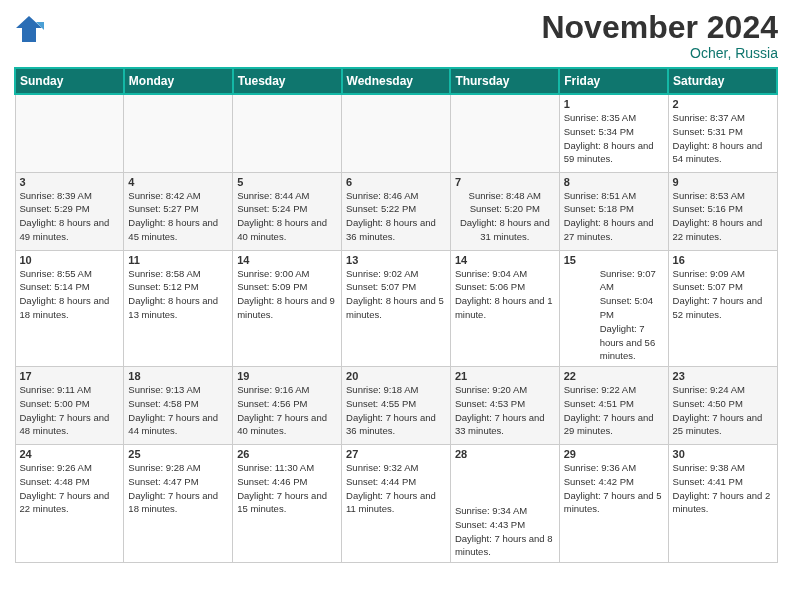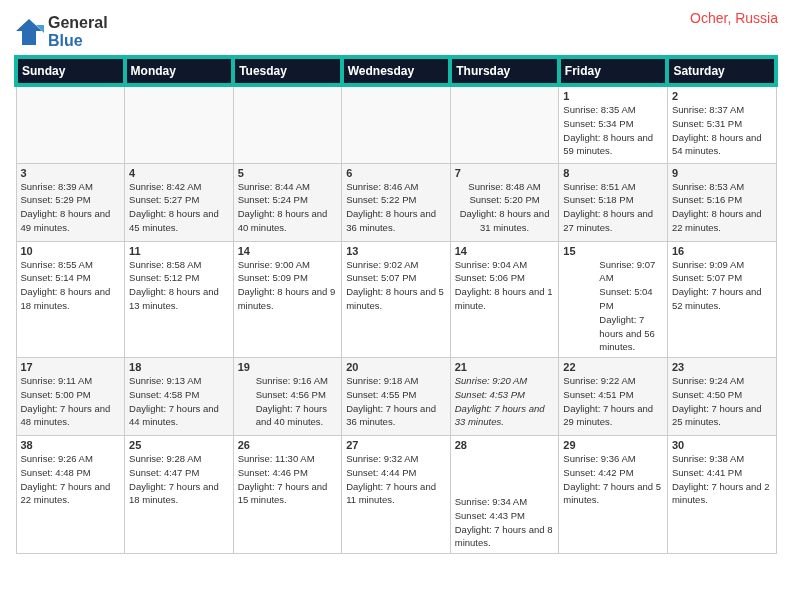--- a/index.html
+++ b/index.html
@@ -49,35 +49,35 @@
       text-align: right;
     }
     .month-title {
       font-size: 32px;
       font-weight: bold;
       color: #333;
       line-height: 1.1;
     }
     .location {
       font-size: 14px;
-      color: #ef4444;
+      color: #0f766e;
     }
     table {
       width: 100%;
       border-collapse: collapse;
       table-layout: fixed;
     }
     thead tr th {
-      background-color: #0f172a;
+      background-color: #0f766e;
       color: #fff;
       font-size: 12px;
       font-weight: bold;
       padding: 5px 4px;
       text-align: left;
-      border: 4px solid #14b8a6;
+      border: 2px solid #14b8a6;
     }
     tbody tr td {
       border: 1px solid #ccc;
       vertical-align: top;
       padding: 3px 4px;
       font-size: 9.5px;
       color: #333;
       height: 78px;
       background: #fff;
     }
@@ -102,26 +102,23 @@
 </head>
 <body>
 
 <div class="container">
   <div class="header">
     <div class="logo">
       <svg class="logo-icon" viewBox="0 0 30 30">
         <polygon points="15,2 28,14 22,14 22,28 8,28 8,14 2,14" fill="#2a6db5"></polygon>
         <polygon points="22,8 30,8 30,16" fill="#4a9fd5"></polygon>
       </svg>
-      <div class="logo-text">
-        <span class="logo-general">General</span>
-        <span class="logo-blue">Blue</span>
-      </div>
     </div>
     <div class="title-section">
+      <div class="month-title">November 2024</div>
       <div class="location">Ocher, Russia</div>
     </div>
   </div>
 
   <table>
     <thead>
       <tr>
         <th>Sunday</th>
         <th>Monday</th>
         <th>Tuesday</th>
@@ -247,52 +244,52 @@
 Daylight: 7 hours and 48 minutes.</div>
           </td>
           <td>
             <span class="day-num">18</span>
             <div class="day-info" style="white-space: pre-line;">Sunrise: 9:13 AM
 Sunset: 4:58 PM
 Daylight: 7 hours and 44 minutes.</div>
           </td>
           <td>
             <span class="day-num">19</span>
-            <div class="day-info" style="white-space: pre-line; margin-left: 18px;">Sunrise: 9:16 AM
+            <div class="day-info" style="white-space: pre-line;">Sunrise: 9:16 AM
 Sunset: 4:56 PM
 Daylight: 7 hours and 40 minutes.</div>
           </td>
           <td>
             <span class="day-num">20</span>
             <div class="day-info" style="white-space: pre-line;">Sunrise: 9:18 AM
 Sunset: 4:55 PM
 Daylight: 7 hours and 36 minutes.</div>
           </td>
           <td>
             <span class="day-num">21</span>
-            <div class="day-info" style="white-space: pre-line; font-style: italic;">Sunrise: 9:20 AM
+            <div class="day-info" style="white-space: pre-line;">Sunrise: 9:20 AM
 Sunset: 4:53 PM
 Daylight: 7 hours and 33 minutes.</div>
           </td>
           <td>
             <span class="day-num">22</span>
             <div class="day-info" style="white-space: pre-line;">Sunrise: 9:22 AM
 Sunset: 4:51 PM
 Daylight: 7 hours and 29 minutes.</div>
           </td>
           <td>
             <span class="day-num">23</span>
             <div class="day-info" style="white-space: pre-line;">Sunrise: 9:24 AM
 Sunset: 4:50 PM
 Daylight: 7 hours and 25 minutes.</div>
           </td>
         </tr>
         <tr>
           <td>
-            <span class="day-num">38</span>
+            <span class="day-num">24</span>
             <div class="day-info" style="white-space: pre-line;">Sunrise: 9:26 AM
 Sunset: 4:48 PM
 Daylight: 7 hours and 22 minutes.</div>
           </td>
           <td>
             <span class="day-num">25</span>
             <div class="day-info" style="white-space: pre-line;">Sunrise: 9:28 AM
 Sunset: 4:47 PM
 Daylight: 7 hours and 18 minutes.</div>
           </td>

